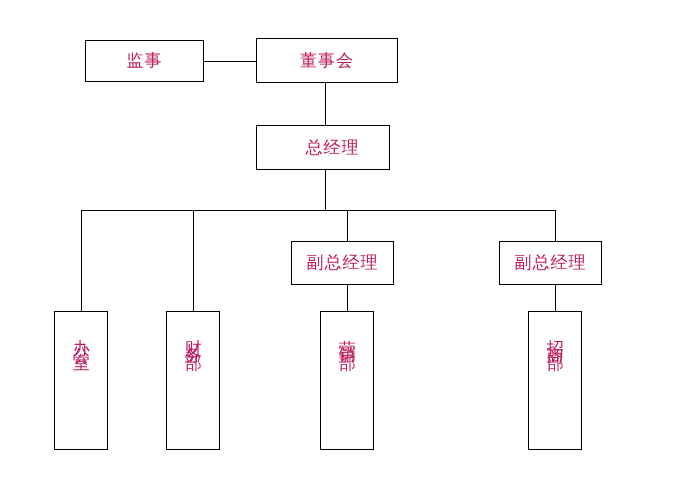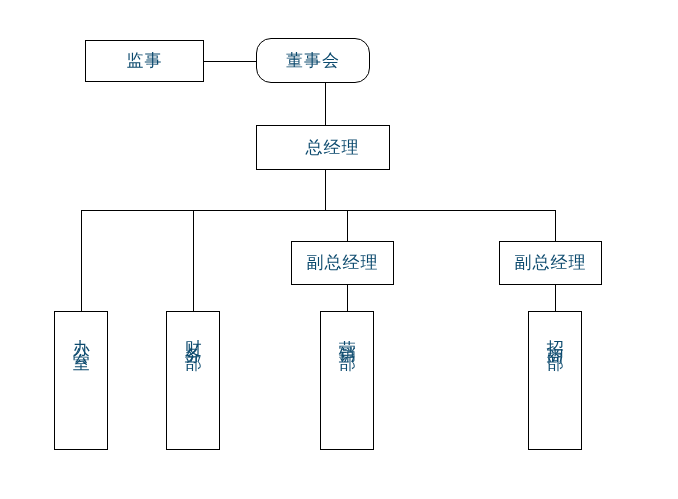--- a/index.html
+++ b/index.html
@@ -25,21 +25,21 @@
     align-items: center;
     justify-content: center;
     color: #000000;
     z-index: 2;
   }
   .node-label {
     font-size: 17px;
     line-height: 1.25;
     letter-spacing: 1px;
     white-space: nowrap;
-    color: #0c4a6e;
+    color: #be185d;
   }
   
   .node.vertical {
     align-items: flex-start;
     justify-content: center;
     padding-top: 14px;
   }
   .node.vertical .node-label {
     writing-mode: vertical-rl;
     text-orientation: upright;
@@ -78,21 +78,21 @@
   <div class="line v" style="left:555px; top:210px; height:32px;"></div>
 
   <div class="line v" style="left:347px; top:285px; height:26px;"></div>
 
   <div class="line v" style="left:555px; top:285px; height:26px;"></div>
 
   <div class="node" style="left:85px; top:40px; width:119px; height:42px;">
     <span class="node-label">监事</span>
   </div>
 
-  <div class="node" style="left:256px; top:38px; width:114px; height:45px;border-radius:15px;">
+  <div class="node" style="left:256px; top:38px; width:142px; height:45px;">
     <span class="node-label">董事会</span>
   </div>
 
   <div class="node" style="left:256px; top:125px; width:134px; height:45px;padding-left:19px;">
     <span class="node-label">总经理</span>
   </div>
 
   <div class="node" style="left:291px; top:241px; width:103px; height:44px;">
     <span class="node-label">副总经理</span>
   </div>

